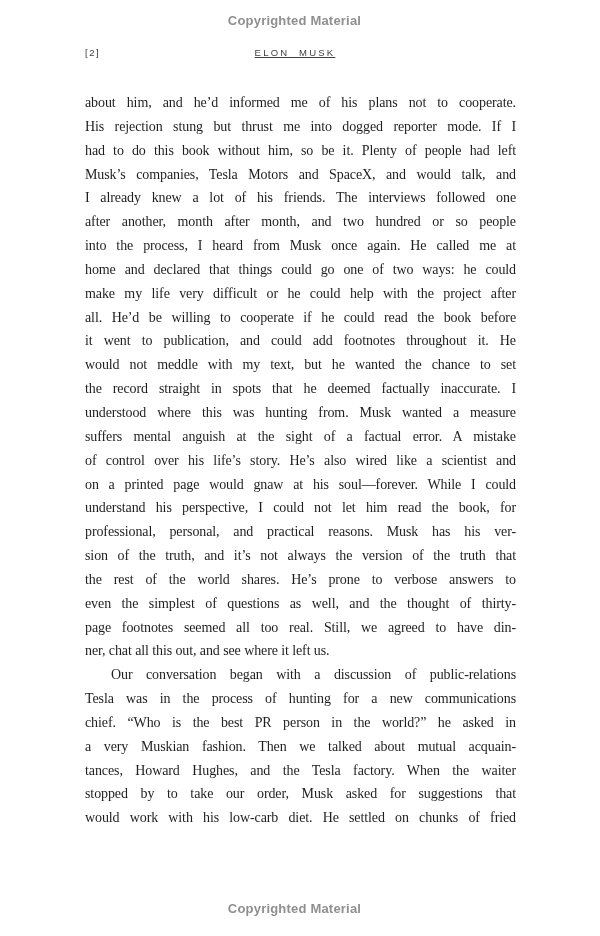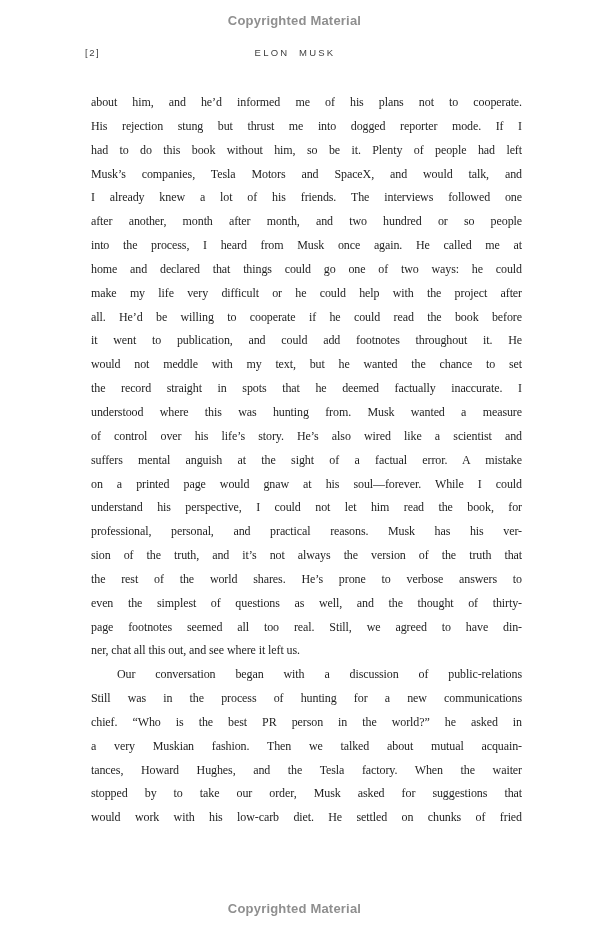--- a/index.html
+++ b/index.html
@@ -44,30 +44,31 @@
   }
   .folio {
     position: absolute;
     left: 0;
     top: 0;
     letter-spacing: 1.5px;
   }
   .running-head {
     letter-spacing: 2.2px;
     word-spacing: 5px;
+    text-decoration: underline;
   }
   .body-text {
     position: absolute;
     top: 91px;
-    left: 91px;
+    left: 85px;
     width: 431px;
     height: 766px;
     overflow: hidden;
     color: var(--body-text);
-    font-size: 12px;
+    font-size: 14px;
     letter-spacing: -0.1px;
   }
   .line {
     height: 23.85px;
     line-height: 23.85px;
     overflow: hidden;
     text-align: justify;
     text-align-last: justify;
     white-space: normal;
   }
@@ -94,34 +95,34 @@
         <div class="line">I already knew a lot of his friends. The interviews followed one</div>
         <div class="line">after another, month after month, and two hundred or so people</div>
         <div class="line">into the process, I heard from Musk once again. He called me at</div>
         <div class="line">home and declared that things could go one of two ways: he could</div>
         <div class="line">make my life very difficult or he could help with the project after</div>
         <div class="line">all. He’d be willing to cooperate if he could read the book before</div>
         <div class="line">it went to publication, and could add footnotes throughout it. He</div>
         <div class="line">would not meddle with my text, but he wanted the chance to set</div>
         <div class="line">the record straight in spots that he deemed factually inaccurate. I</div>
         <div class="line">understood where this was hunting from. Musk wanted a measure</div>
+        <div class="line">suffers mental anguish at the sight of a factual error. A mistake</div>
         <div class="line">of control over his life’s story. He’s also wired like a scientist and</div>
-        <div class="line">suffers mental anguish at the sight of a factual error. A mistake</div>
         <div class="line">on a printed page would gnaw at his soul—forever. While I could</div>
         <div class="line">understand his perspective, I could not let him read the book, for</div>
         <div class="line">professional, personal, and practical reasons. Musk has his ver-</div>
         <div class="line">sion of the truth, and it’s not always the version of the truth that</div>
         <div class="line">the rest of the world shares. He’s prone to verbose answers to</div>
         <div class="line">even the simplest of questions as well, and the thought of thirty-</div>
         <div class="line">page footnotes seemed all too real. Still, we agreed to have din-</div>
         <div class="line no-justify">ner, chat all this out, and see where it left us.</div>
       </div>
       <div class="para indent">
         <div class="line">Our conversation began with a discussion of public-relations</div>
-        <div class="line">Still was in the process of hunting for a new communications</div>
+        <div class="line">Tesla was in the process of hunting for a new communications</div>
         <div class="line">chief. “Who is the best PR person in the world?” he asked in</div>
         <div class="line">a very Muskian fashion. Then we talked about mutual acquain-</div>
         <div class="line">tances, Howard Hughes, and the Tesla factory. When the waiter</div>
         <div class="line">stopped by to take our order, Musk asked for suggestions that</div>
         <div class="line">would work with his low-carb diet. He settled on chunks of fried</div>
       </div>
     </div>
 
   <div class="notice bottom">Copyrighted Material</div>
 </div>

